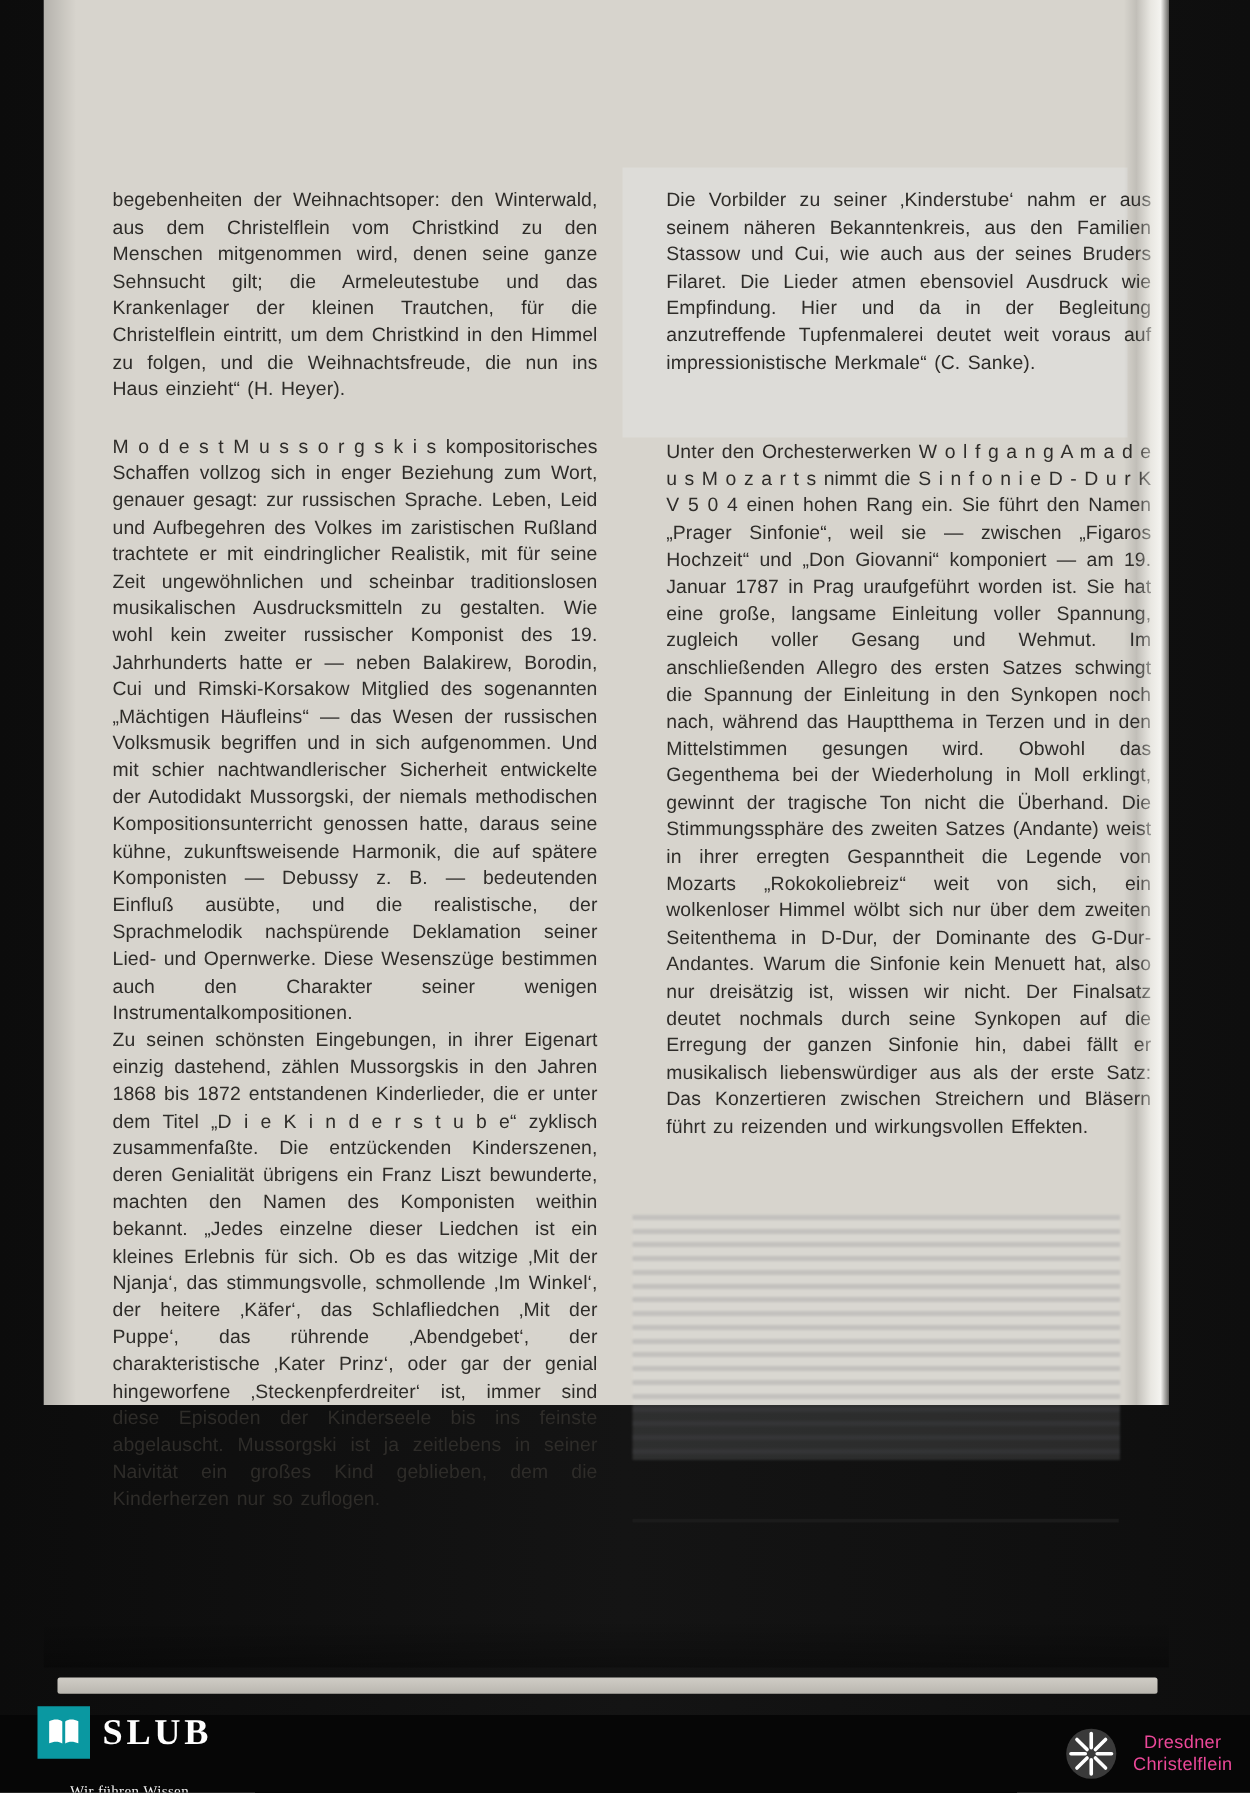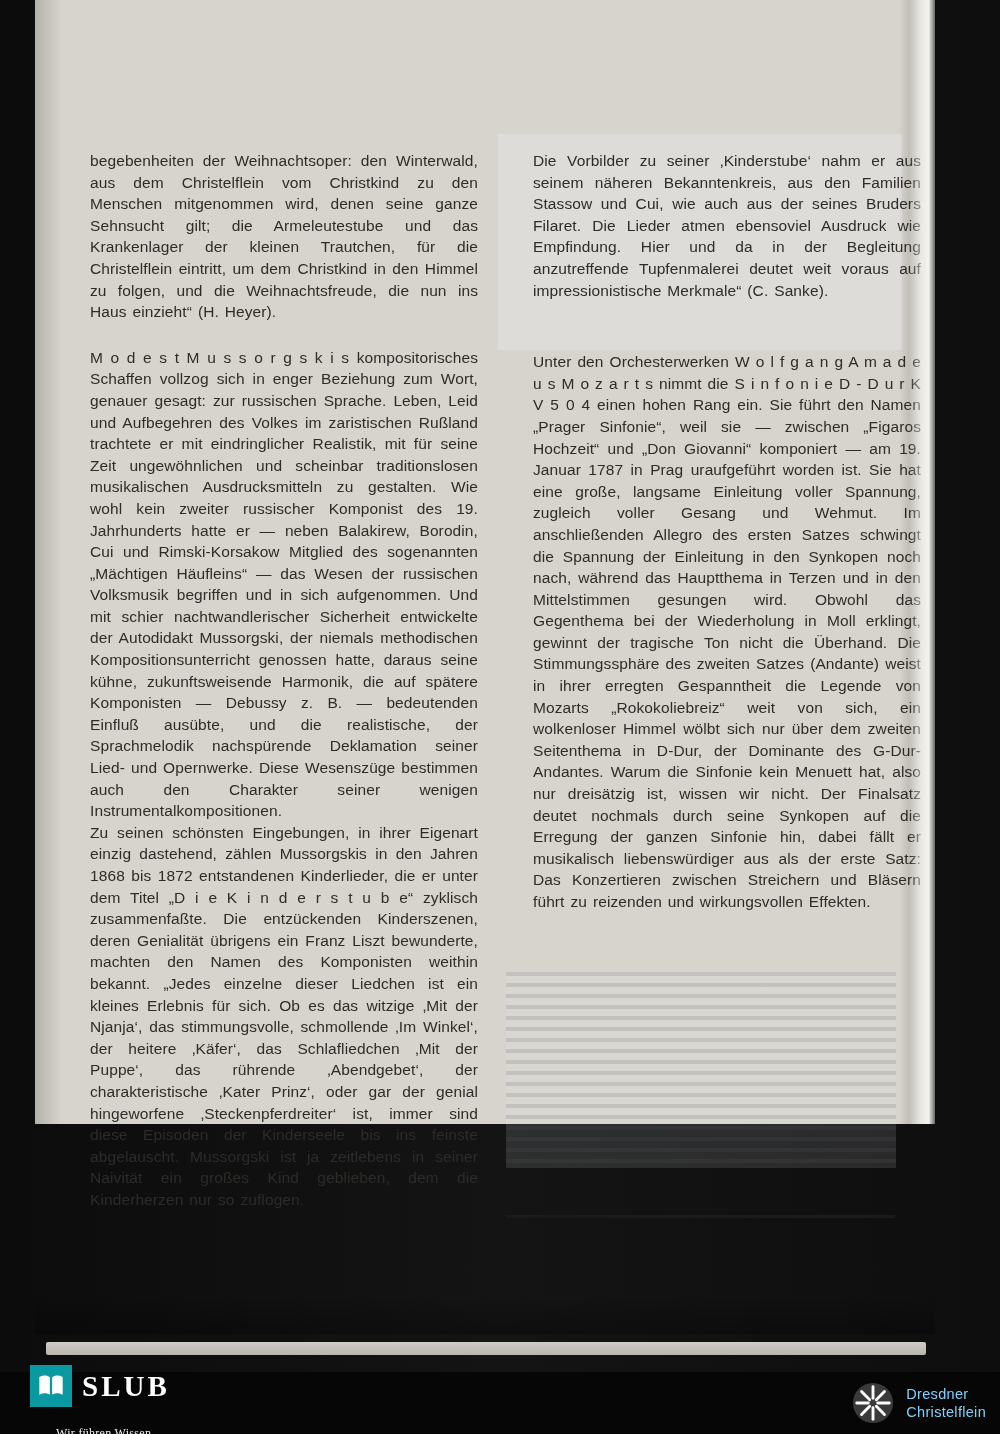--- a/index.html
+++ b/index.html
@@ -161,24 +161,25 @@
     font-size: 12px;
     color: #f2f2f2;
     margin-top: 19px;
     margin-left: 26px;
     letter-spacing: 0.3px;
   }
 
   .phil { display: flex; align-items: center; gap: 12px; }
   .phil-circle { width: 42px; height: 42px; flex: 0 0 auto; }
   .phil-text {
-    color: #7dd3fc;
+    color: #ec4899;
     font-size: 14.5px;
     line-height: 18px;
     letter-spacing: 0.3px;
+    text-align: center;
   }
 </style>
 </head>
 <body>
 
 <div class="stage">
 
   <div class="page">
     <div class="exposure-patch"></div>
 

